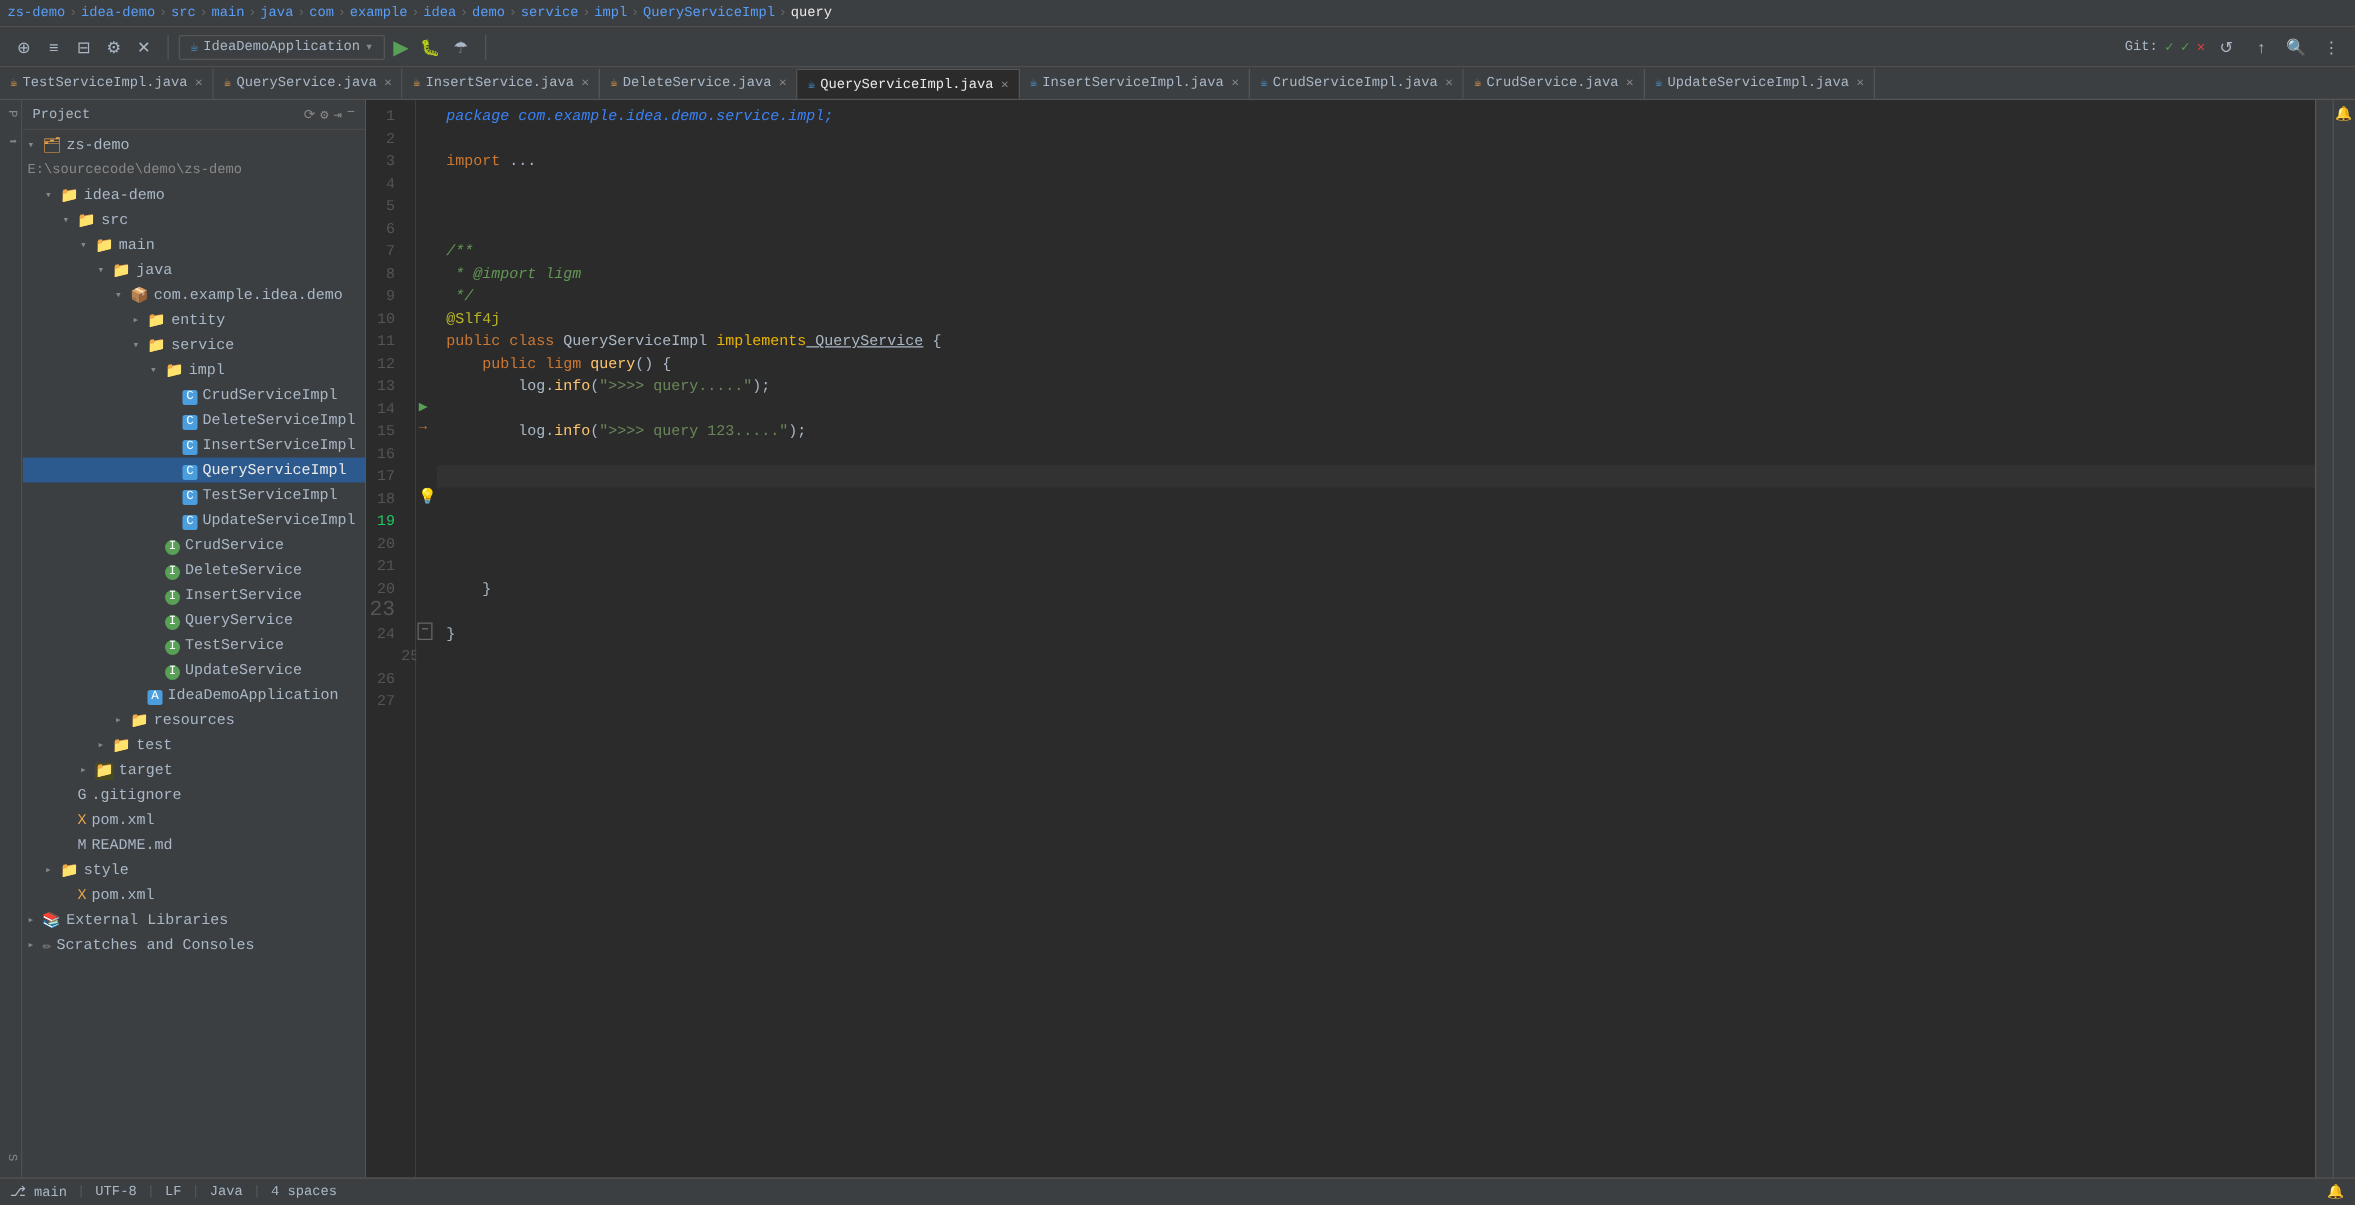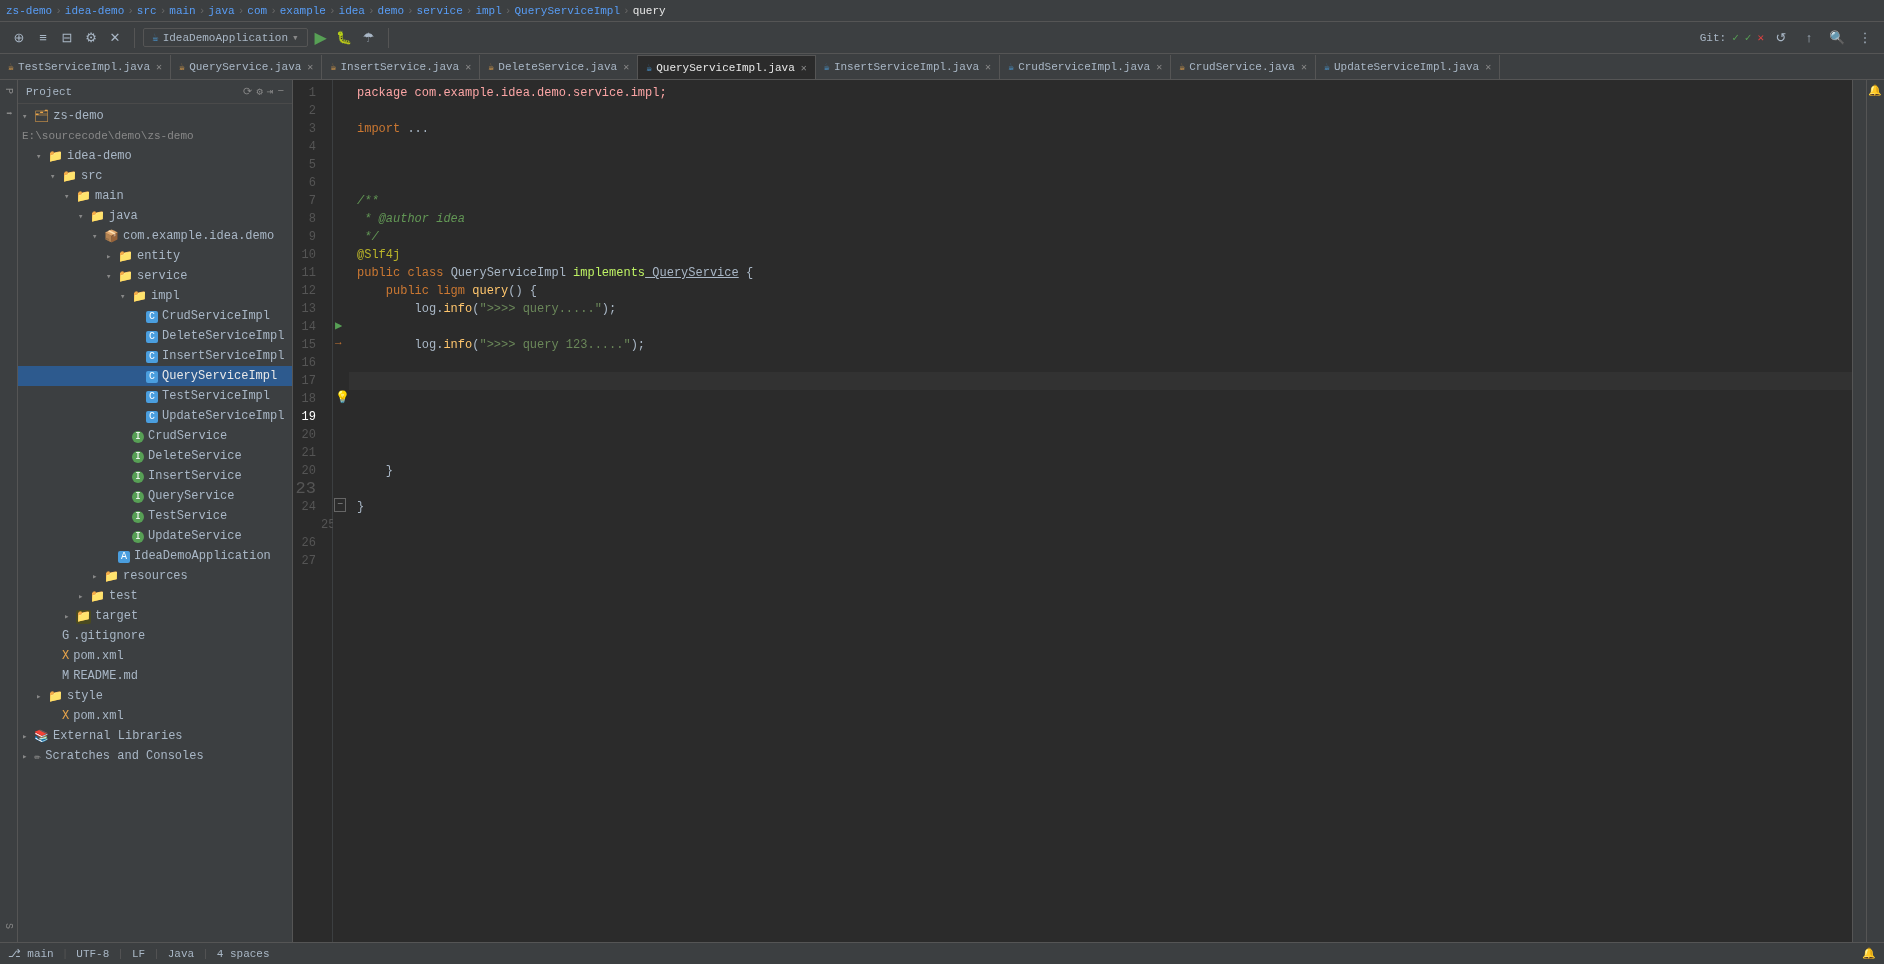--- a/index.html
+++ b/index.html
@@ -626,50 +626,50 @@
           <div style="height: 18px; line-height: 18px; font-size: 12px; padding-right: 8px; text-align: right;">9</div>
           <div style="height: 18px; line-height: 18px; font-size: 12px; padding-right: 8px; text-align: right;">10</div>
           <div style="height: 18px; line-height: 18px; font-size: 12px; padding-right: 8px; text-align: right;">11</div>
           <div style="height: 18px; line-height: 18px; font-size: 12px; padding-right: 8px; text-align: right;">12</div>
           <div style="height: 18px; line-height: 18px; font-size: 12px; padding-right: 8px; text-align: right;">13</div>
           <div style="height: 18px; line-height: 18px; font-size: 12px; padding-right: 8px; text-align: right;">14</div>
           <div style="height: 18px; line-height: 18px; font-size: 12px; padding-right: 8px; text-align: right;">15</div>
           <div style="height: 18px; line-height: 18px; font-size: 12px; padding-right: 8px; text-align: right;">16</div>
           <div style="height: 18px; line-height: 18px; font-size: 12px; padding-right: 8px; text-align: right;">17</div>
           <div style="height: 18px; line-height: 18px; font-size: 12px; padding-right: 8px; text-align: right;">18</div>
-          <div style="height: 18px; line-height: 18px; font-size: 12px; padding-right: 8px; text-align: right; color: #ffffff;">19</div>
+          <div style="height: 18px; line-height: 18px; font-size: 12px; padding-right: 8px; text-align: right; color: #22c55e;">19</div>
           <div style="height: 18px; line-height: 18px; font-size: 12px; padding-right: 8px; text-align: right;">20</div>
           <div style="height: 18px; line-height: 18px; font-size: 12px; padding-right: 8px; text-align: right;">21</div>
           <div style="height: 18px; line-height: 18px; font-size: 12px; padding-right: 8px; text-align: right;">20</div>
           <div style="height: 18px; line-height: 18px; font-size: 17px; padding-right: 8px; text-align: right;">23</div>
           <div style="height: 18px; line-height: 18px; font-size: 12px; padding-right: 8px; text-align: right;">24</div>
           <div style="height: 18px; line-height: 18px; font-size: 12px; padding-right: 8px; text-align: right; margin-left: 28px;">25</div>
           <div style="height: 18px; line-height: 18px; font-size: 12px; padding-right: 8px; text-align: right;">26</div>
           <div style="height: 18px; line-height: 18px; font-size: 12px; padding-right: 8px; text-align: right;">27</div>
         </div>
 
       <div class="gutter" id="gutter">
           <div style="position: absolute; top: 238px; left: 2px; width: 12px; height: 14px; color: rgb(87, 160, 85); font-size: 12px; cursor: pointer;">▶</div>
           <div style="position: absolute; top: 256px; left: 2px; width: 12px; height: 14px; color: rgb(204, 120, 50); font-size: 11px;">→</div>
           <div style="position: absolute; top: 310px; left: 2px; width: 12px; height: 14px; color: rgb(240, 192, 64); font-size: 12px; cursor: pointer;">💡</div>
           <div style="position: absolute; top: 418px; left: 1px; width: 12px; height: 14px; color: rgb(136, 136, 136); font-size: 10px; cursor: pointer; border: 1px solid rgb(102, 102, 102); text-align: center; line-height: 12px;">−</div>
         </div>
 
       <div class="code-scroll" id="code-area">
-          <div class="code-line"><span style="color:#fca5a5;">package com.example.idea.demo.service.impl;</span></div>
+          <div class="code-line"><span style="color:#3b82f6;font-style:italic;">package com.example.idea.demo.service.impl;</span></div>
           <div class="code-line">&nbsp;</div>
           <div class="code-line"><span style="color:#cc7832;">import</span><span style="color:#a9b7c6;"> ...</span><span style="color:#a9b7c6;"></span></div>
           <div class="code-line">&nbsp;</div>
           <div class="code-line">&nbsp;</div>
           <div class="code-line">&nbsp;</div>
           <div class="code-line"><span style="color:#629755; font-style:italic;">/**</span></div>
-          <div class="code-line"><span style="color:#629755; font-style:italic;"> * @author idea</span></div>
+          <div class="code-line"><span style="color:#629755; font-style:italic;"> * @import ligm</span></div>
           <div class="code-line"><span style="color:#629755; font-style:italic;"> */</span></div>
           <div class="code-line"><span style="color:#bbb529;cursor:pointer;">@Slf4j</span></div>
-          <div class="code-line"><span style="color:#cc7832;">public</span><span style="color:#cc7832;"> class</span><span style="color:#a9b7c6;"> QueryServiceImpl</span><span style="color:#bef264;"> implements</span><span style="color:#a9b7c6;text-decoration:underline;"> QueryService</span><span style="color:#a9b7c6;"> {</span></div>
+          <div class="code-line"><span style="color:#cc7832;">public</span><span style="color:#cc7832;"> class</span><span style="color:#a9b7c6;"> QueryServiceImpl</span><span style="color:#eab308;"> implements</span><span style="color:#a9b7c6;text-decoration:underline;"> QueryService</span><span style="color:#a9b7c6;"> {</span></div>
           <div class="code-line"><span style="color:#cc7832;">    public</span><span style="color:#cc7832;"> ligm</span><span style="color:#ffc66d;"> query</span><span style="color:#a9b7c6;">()</span><span style="color:#a9b7c6;"> {</span></div>
           <div class="code-line"><span style="color:#a9b7c6;">        log.</span><span style="color:#ffc66d;">info</span><span style="color:#a9b7c6;">(</span><span style="color:#6a8759;">"&gt;&gt;&gt;&gt; query....."</span><span style="color:#a9b7c6;">);</span></div>
           <div class="code-line">&nbsp;</div>
           <div class="code-line"><span style="color:#a9b7c6;">        log.</span><span style="color:#ffc66d;">info</span><span style="color:#a9b7c6;">(</span><span style="color:#6a8759;">"&gt;&gt;&gt;&gt; query 123....."</span><span style="color:#a9b7c6;">);</span></div>
           <div class="code-line">&nbsp;</div>
           <div class="code-line active-line">&nbsp;</div>
           <div class="code-line">&nbsp;</div>
           <div class="code-line">&nbsp;</div>
           <div class="code-line">&nbsp;</div>
           <div class="code-line">&nbsp;</div>

